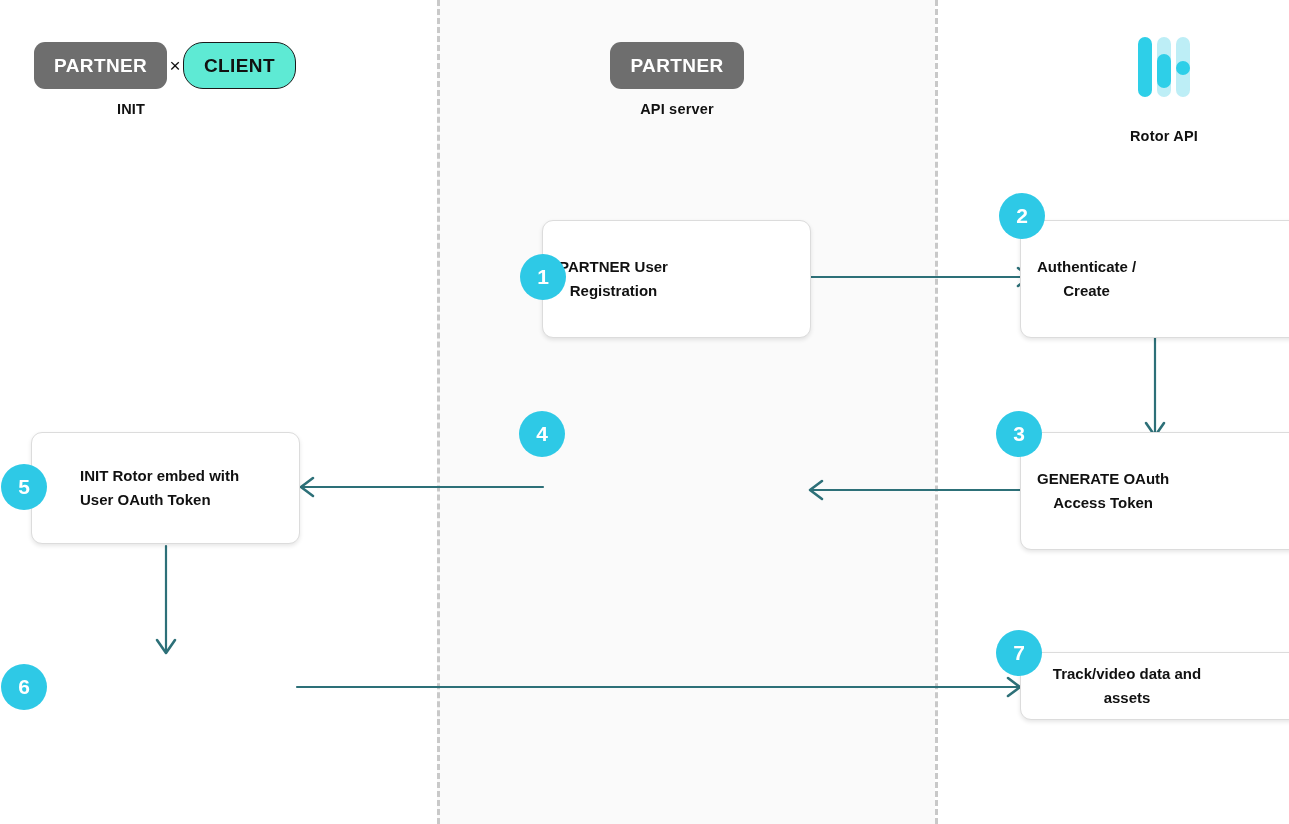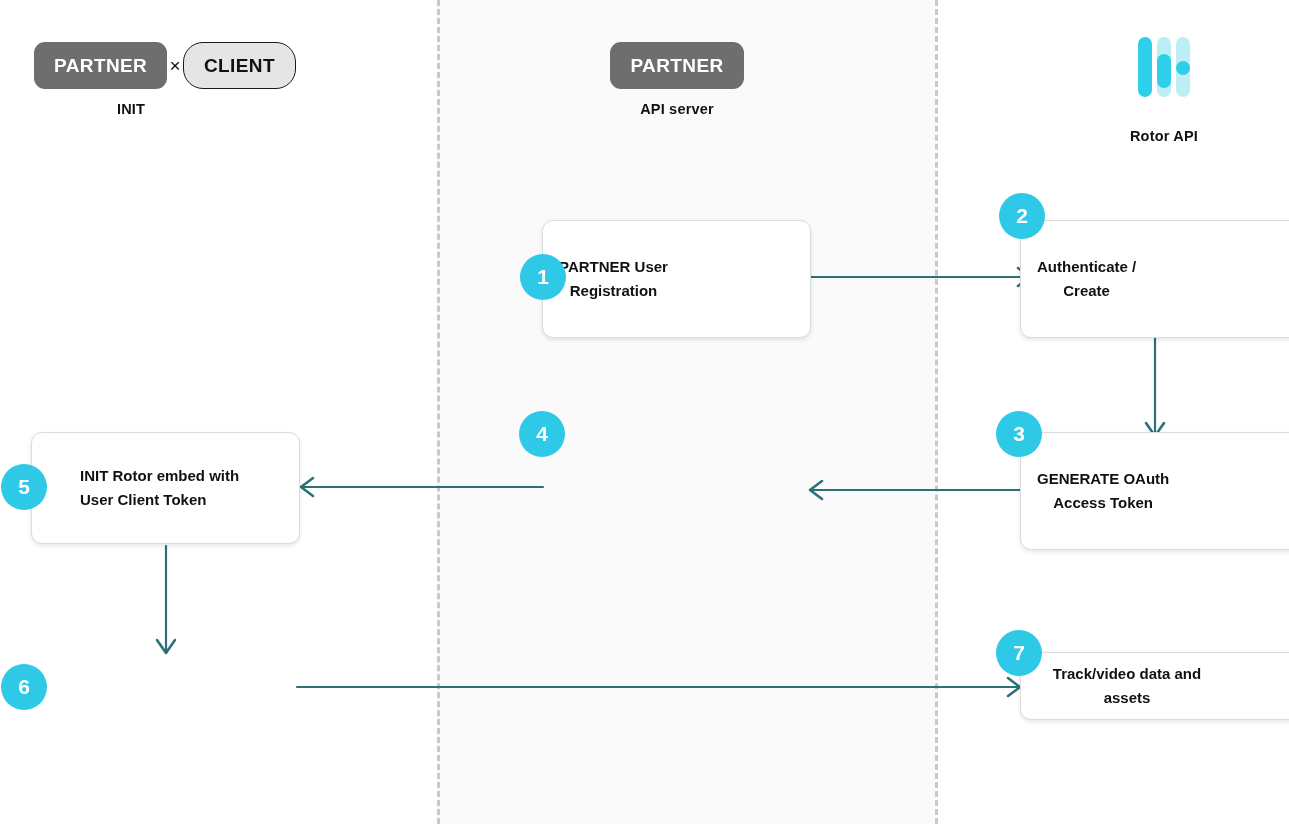--- a/index.html
+++ b/index.html
@@ -27,21 +27,21 @@
   
   .col-head{position:absolute;text-align:center;}
   .chip{
     display:inline-flex;align-items:center;justify-content:center;
     height:47px;border-radius:11px;padding:0 20px;
     font-size:19px;font-weight:700;letter-spacing:.4px;
     box-sizing:border-box;
   }
   .chip.dark{background:#6e6e6e;color:#ffffff;}
   .chip.light{
-    background:#e5e5e5;color:#111111;
+    background:#5eead4;color:#111111;
     border:1.6px solid #1a1a1a;border-radius:20px;
   }
   .times{
     display:inline-block;width:22px;text-align:center;
     font-size:19px;color:#111;font-weight:400;
     vertical-align:middle;
   }
   .col-caption{
     margin-top:12px;font-size:14.5px;font-weight:700;color:#111111;
     letter-spacing:.2px;
@@ -174,21 +174,21 @@
   <div class="box" style="left:1020px;top:432px;width:290px;height:118px;">
     <div class="btext" style="padding-right:90px;">GENERATE OAuth
 Access Token</div>
   </div>
   <div class="badge" style="left:996px;top:411px;">3</div>
 
   <div class="badge" style="left:519px;top:411px;">4</div>
 
   <div class="box left-text" style="left:31px;top:432px;width:269px;height:112px;">
     <div class="btext">INIT Rotor embed with
-User Client Token</div>
+User OAuth Token</div>
   </div>
   <div class="badge" style="left:1px;top:464px;">5</div>
 
   <div class="badge" style="left:1px;top:664px;">6</div>
 
   <div class="box" style="left:1020px;top:652px;width:290px;height:68px;">
     <div class="btext" style="padding-right:92px;">Track/video data and assets</div>
   </div>
   <div class="badge" style="left:996px;top:630px;">7</div>
 

